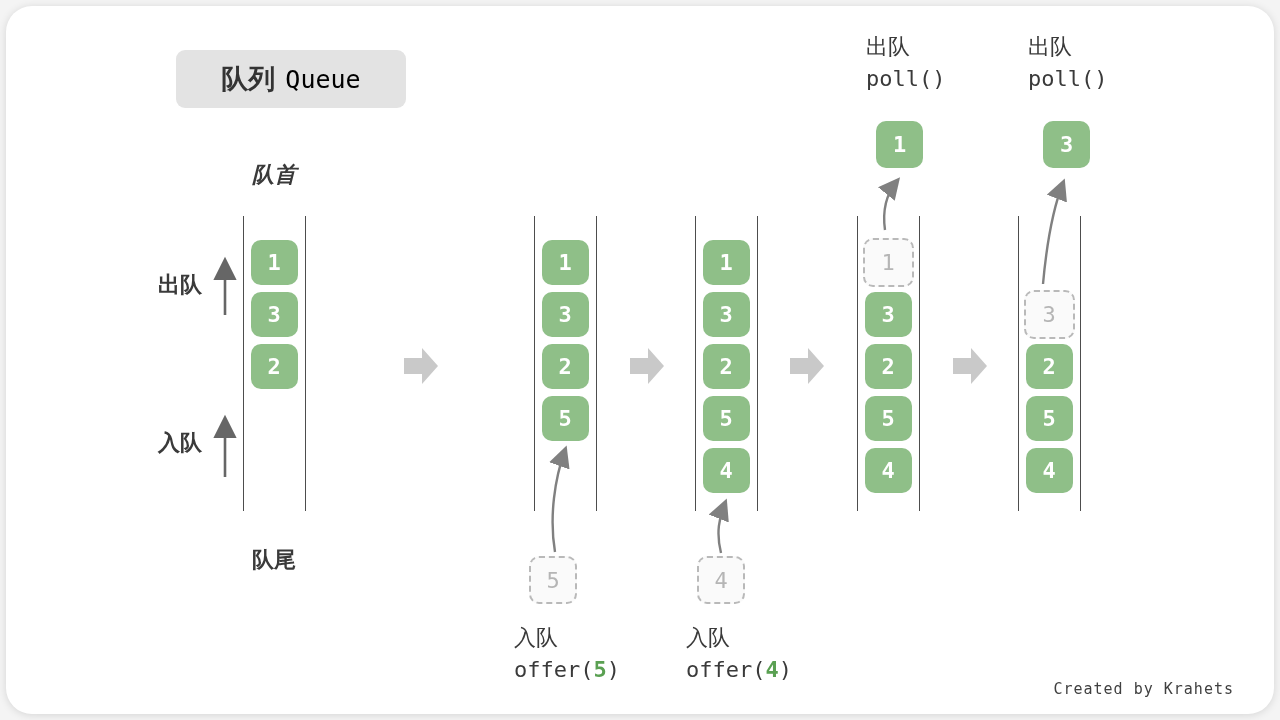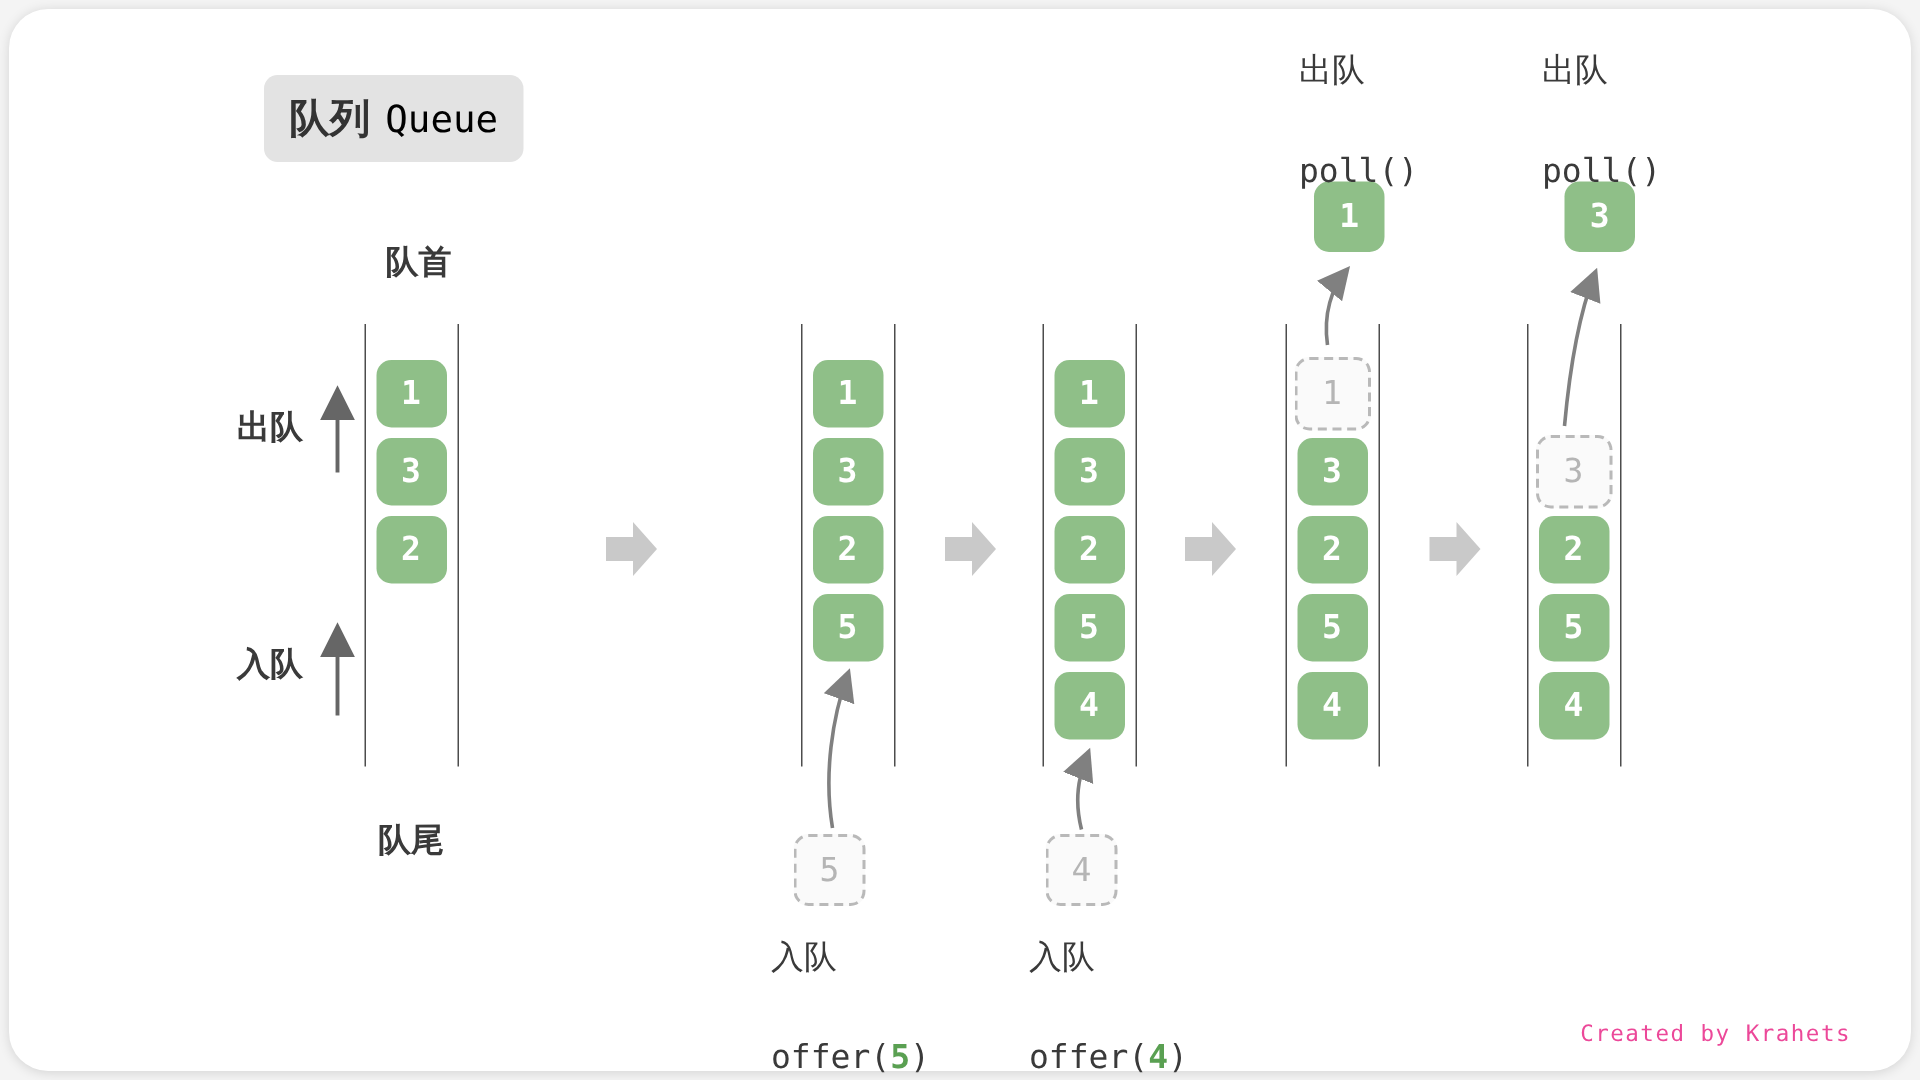--- a/index.html
+++ b/index.html
@@ -13,45 +13,44 @@
   #card {
     position: absolute; left: 6px; top: 6px; right: 6px; bottom: 6px;
     background: #ffffff;
     border-radius: 26px;
     box-shadow: 0 1px 8px rgba(0,0,0,0.13);
   }
   .abs { position: absolute; }
 
   
   #title-box {
-    left: 170px; top: 44px; width: 173px; height: 58px;
+    left: 170px; top: 44px; width: 230px; height: 58px;
     background: #e3e3e3; border-radius: 9px;
     display: flex; align-items: center; justify-content: center;
     gap: 10px; white-space: nowrap;
   }
   #title-box .zh { font-size: 27px; font-weight: bold; color: #333333; }
   #title-box .en { font-size: 25px; font-family: "DejaVu Sans Mono", monospace; color: #000000; }
 
   
   .cn-label {
     color: #3a3a3a; font-size: 22px; font-weight: bold;
     white-space: nowrap; line-height: 26px;
   }
-  #label-front { left: 241px; top: 156px; width: 54px; text-align: right; }
+  #label-front { left: 241px; top: 156px; width: 54px; text-align: center; font-style: italic; }
   #label-rear  { left: 241px; top: 541px; width: 54px; text-align: center; }
   #label-dequeue-side { left: 152px; top: 266px; }
   #label-enqueue-side { left: 152px; top: 424px; }
 
   
   .op-block { white-space: nowrap; }
   .op-action { font-size: 22px; color: #3a3a3a; line-height: 30px; font-weight: 500; }
   .op-code {
     font-size: 22px; color: #3a3a3a; line-height: 34px;
     font-family: "DejaVu Sans Mono", monospace;
-    margin-top: 36px;
   }
   .op-code .code-arg { font-weight: bold; }
   #op-enqueue-5 { left: 508px; top: 617px; }
   #op-enqueue-4 { left: 680px; top: 617px; }
   #op-dequeue-1 { left: 860px; top: 26px; }
   #op-dequeue-3 { left: 1022px; top: 26px; }
 
   
   .wall { position: absolute; width: 0px; border-left: 1.6px solid #4d4d4d; }
   .cell {
@@ -65,21 +64,21 @@
   .cell.ghost {
     background: #fafafa;
     border: 2px dashed #b9b9b9;
     color: #b5b5b5; font-size: 22px;
   }
   .overlay { position: absolute; left: 0; top: 0; pointer-events: none; }
 
   #watermark {
     right: 40px; top: 674px;
     font-family: "DejaVu Sans Mono", monospace;
-    font-size: 15px; color: #ec4899; letter-spacing: 1px;
+    font-size: 15px; color: #404040; letter-spacing: 1px;
   }
 </style>
 </head>
 <body>
 
 <div id="stage">
   <div id="card">
 
     <div id="title-box" class="abs">
       <span class="zh">队列</span>

